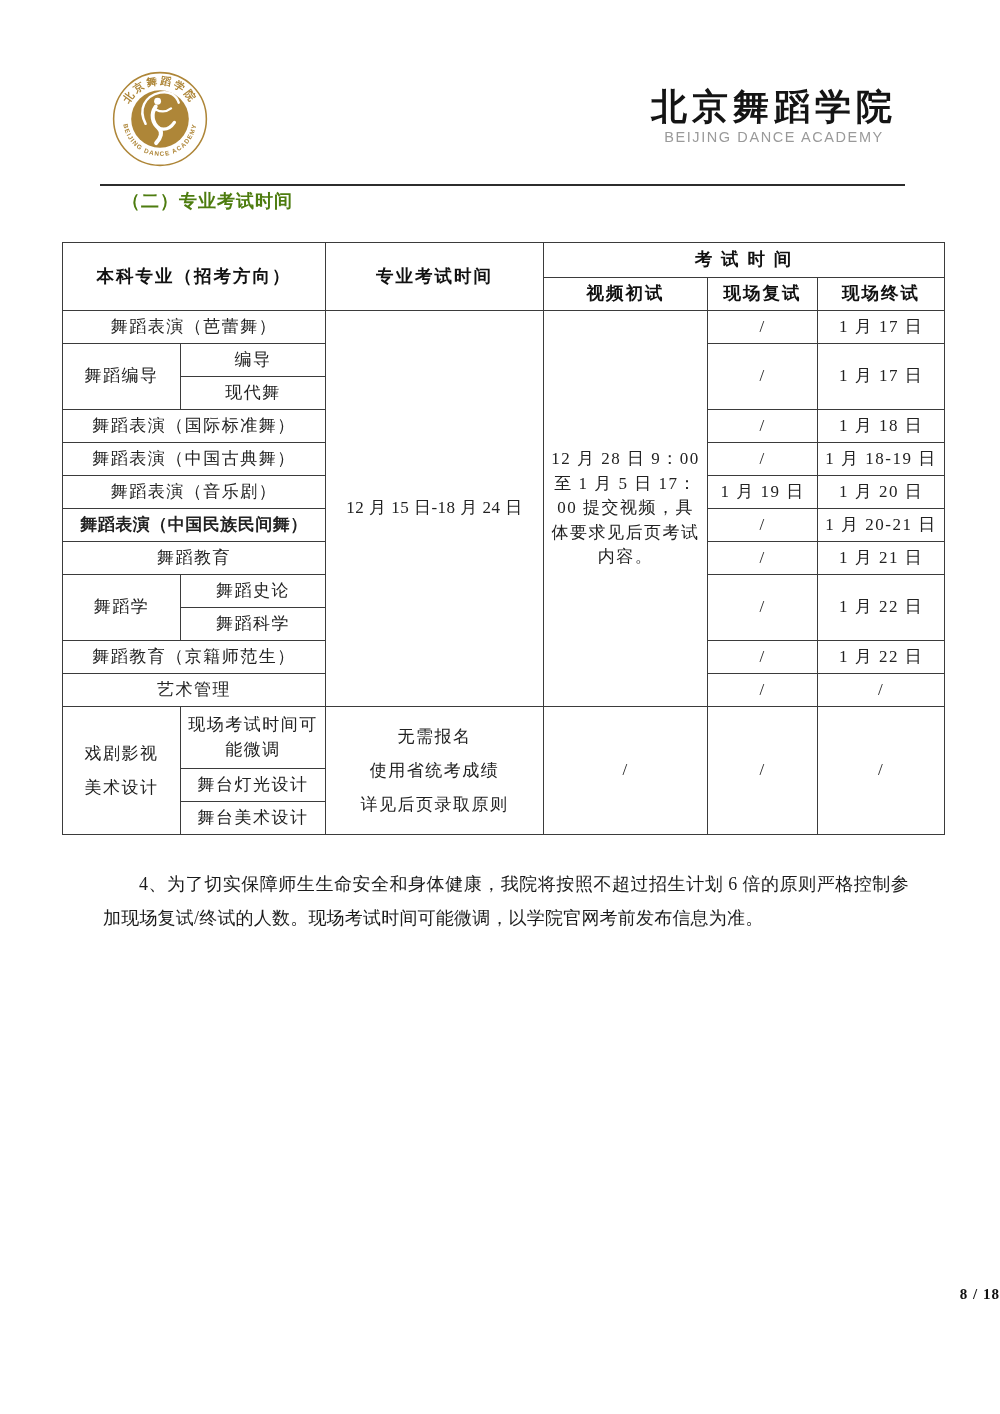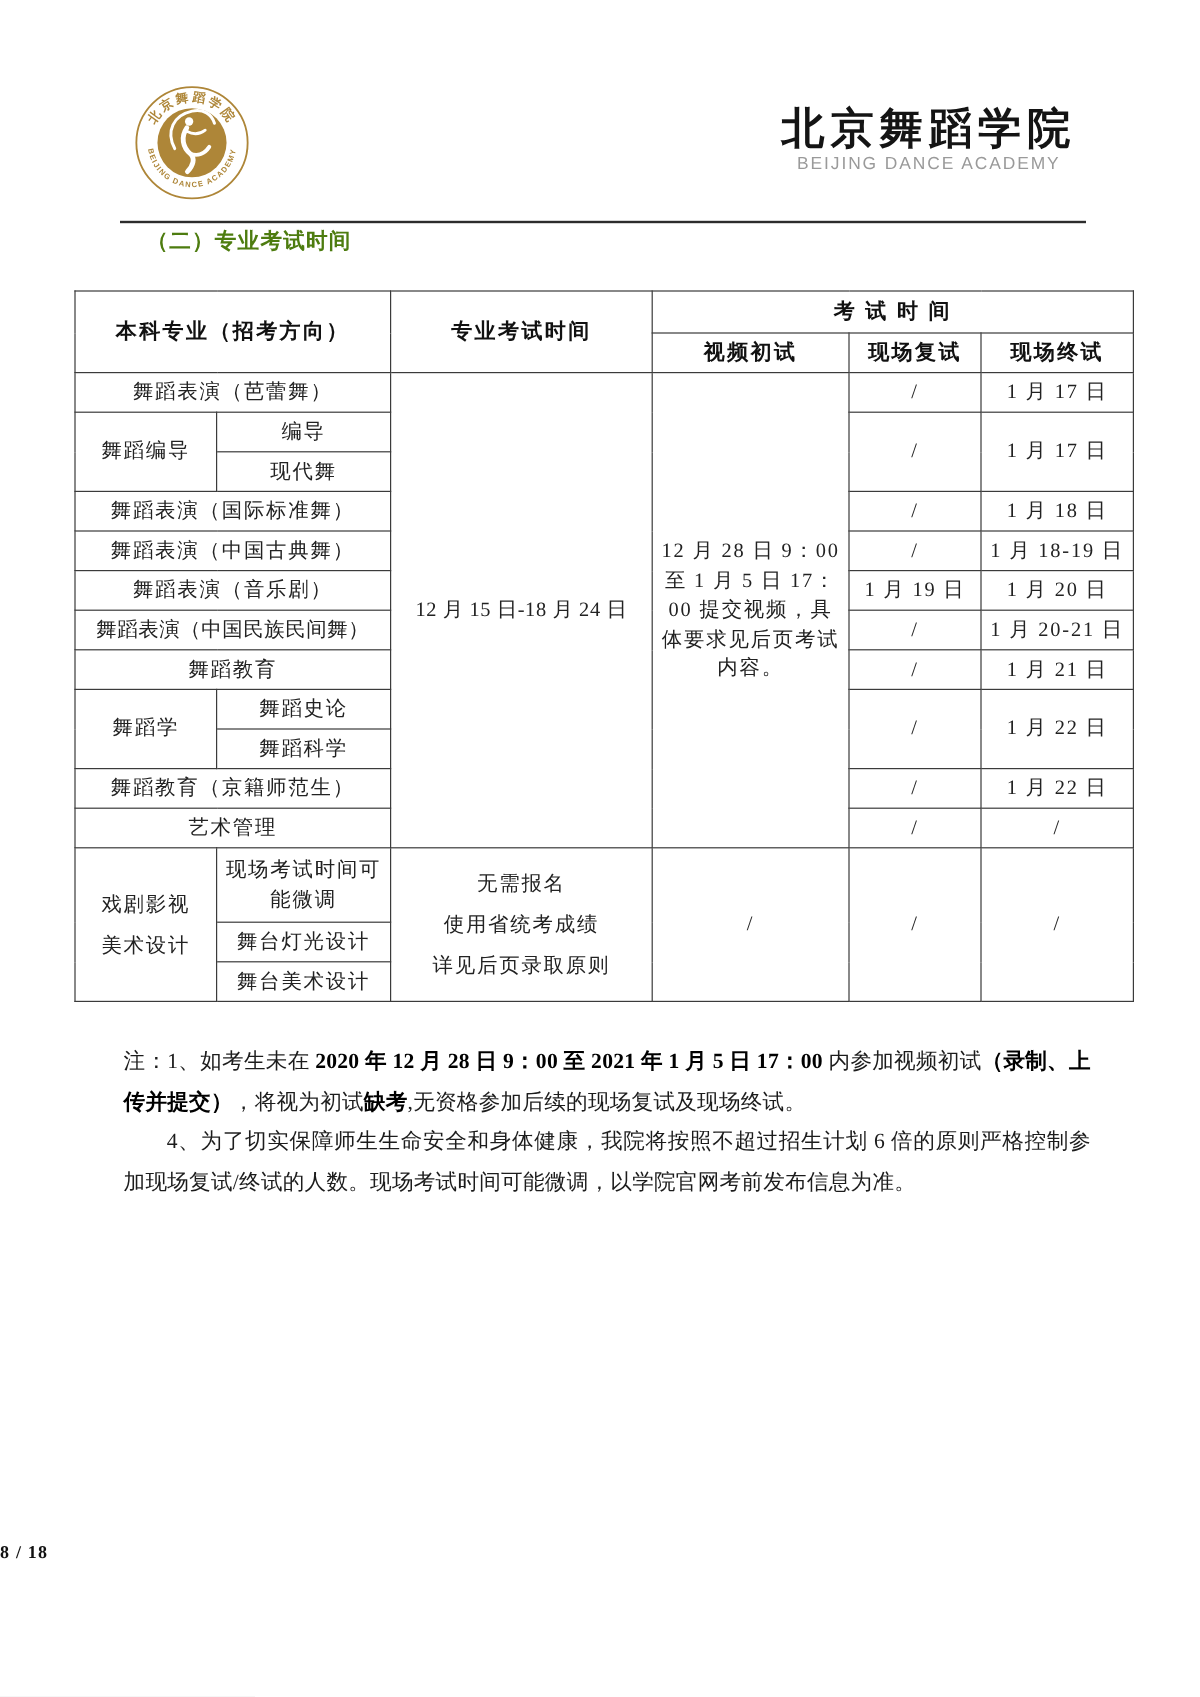--- a/index.html
+++ b/index.html
@@ -68,21 +68,21 @@
   .notes{
     position:absolute;left:103px;top:868px;width:806px;
     font-size:18px;line-height:33.6px;text-align:justify;
     color:#1c1c1c;letter-spacing:0.2px;
   }
   .notes p{margin:0;}
   .notes p.indent{text-indent:2em;}
   .notes b{color:#000;}
   
   .footer{
-    position:absolute;left:0;right:0;top:1286px;text-align:left;
+    position:absolute;left:0;right:0;top:1286px;text-align:right;
     font-size:15px;font-weight:700;color:#111;letter-spacing:1px;
   }
 </style>
 </head>
 <body>
 
 <div class="page">
 
   <svg class="logo" viewBox="0 0 100 100" aria-hidden="true">
     <circle cx="50" cy="50" r="48.3" fill="#ffffff" stroke="#AE8638" stroke-width="1.6"></circle>
@@ -161,21 +161,21 @@
           <td colspan="2">舞蹈表演（中国古典舞）</td>
           <td>/</td>
           <td>1 月 18-19 日</td>
         </tr>
         <tr class="r">
           <td colspan="2">舞蹈表演（音乐剧）</td>
           <td>1 月 19 日</td>
           <td>1 月 20 日</td>
         </tr>
         <tr class="r">
-          <td colspan="2" style="letter-spacing:0.5px;">舞蹈表演（中国民族民间舞）</td>
+          <td colspan="2" style="letter-spacing:0.5px;font-weight:bold;">舞蹈表演（中国民族民间舞）</td>
           <td>/</td>
           <td>1 月 20-21 日</td>
         </tr>
         <tr class="r">
           <td colspan="2">舞蹈教育</td>
           <td>/</td>
           <td>1 月 21 日</td>
         </tr>
         <tr class="r">
           <td rowspan="2">舞蹈学</td>
@@ -216,19 +216,18 @@
           <td>舞台灯光设计</td>
         </tr>
         <tr class="r">
           <td>舞台美术设计</td>
         </tr>
       </tbody>
     </table>
   </div>
 
   <div class="notes">
-    <p><span>注：1、如考生未在 </span><b>2020 年 12 月 28 日 9：00 至 2021 年 1 月 5 日 17：00</b><span> 内参加视频初试</span><b>（录制、上传并提交）</b><span>，将视为初试</span><b>缺考</b><span>,无资格参加后续的现场复试及现场终试。</span></p>
     <p class="indent"><span>4、为了切实保障师生生命安全和身体健康，我院将按照不超过招生计划 6 倍的原则严格控制参加现场复试/终试的人数。现场考试时间可能微调，以学院官网考前发布信息为准。</span></p>
   </div>
 
   <div class="footer">8 / 18</div>
 
 </div>
 
 </body></html>

